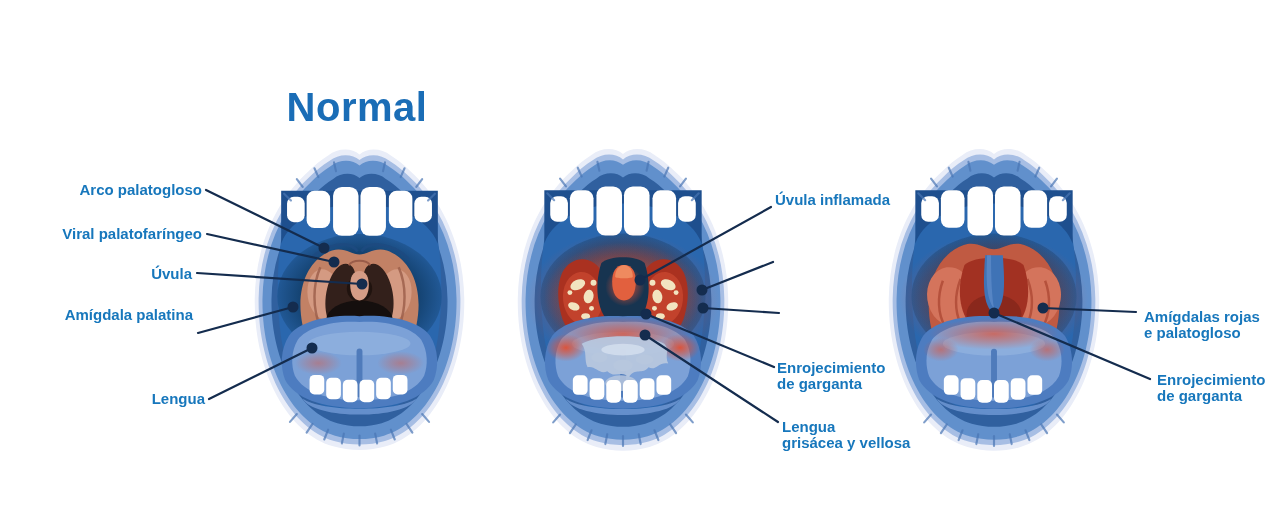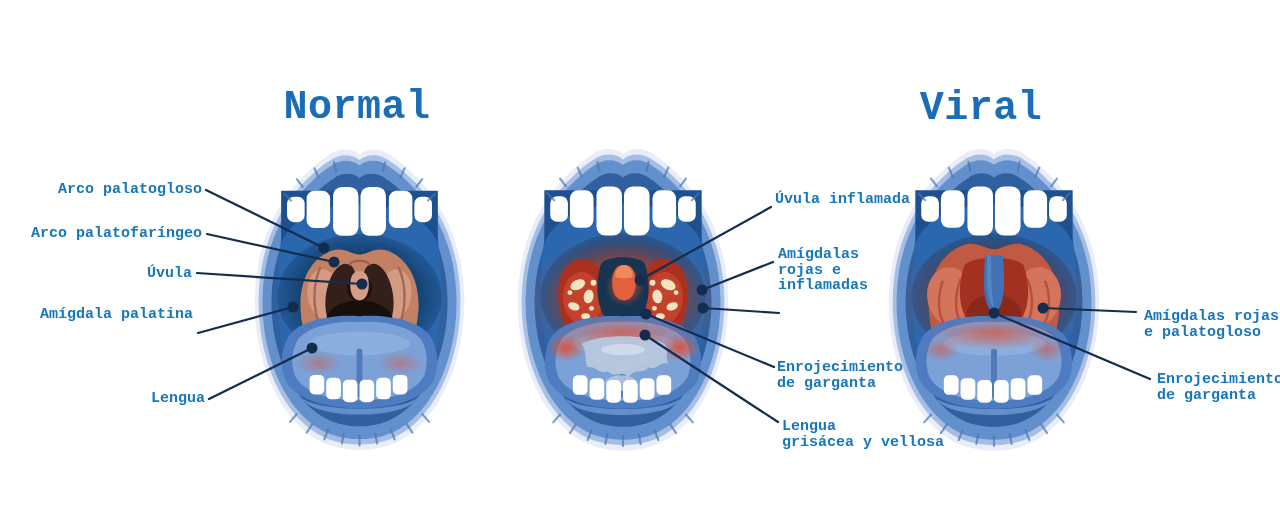--- a/index.html
+++ b/index.html
@@ -1,18 +1,18 @@
 <!DOCTYPE html>
 <html><head>
 <meta charset="utf-8">
 <style>
   html,body{margin:0;padding:0;background:#ffffff;}
   #stage{
     position:relative;width:1280px;height:531px;background:#ffffff;
-    font-family:Liberation Mono, monospace;overflow:hidden;
+    font-family:Liberation Sans, sans-serif;overflow:hidden;
   }
   .panel-title{
     position:absolute;transform:translateX(-50%);
     font-size:40px;font-weight:700;letter-spacing:.5px;color:#1a6db6;
     white-space:nowrap;z-index:6;
   }
   .callout{
     position:absolute;font-size:15px;font-weight:700;line-height:15.5px;
     color:#1777bc;white-space:pre-line;z-index:6;
   }
@@ -109,21 +109,20 @@
           <circle cx="90" cy="144" r="3"></circle>
             <circle cx="66" cy="154" r="2.5"></circle>
           <circle cx="88" cy="170" r="2.5"></circle>
             <ellipse cx="76" cy="186" rx="4" ry="2.5"></ellipse>
         </g>
       </g>
     </defs>
   </svg>
 
   <div class="panel-title" style="left:357px;top:85px">Normal</div>
-  <div class="panel-title" style="left:981px;top:86px">Viral</div>
 
   <svg class="mouth" style="left:242px;top:141px" width="235" height="315" viewBox="0 0 240 320">
     <use href="#m-back"></use>
     <g>
       <path d="M70,120 C84,104 110,100 118,112" fill="none" stroke="#1d4a80" stroke-width="3" opacity=".85"></path>
       <path d="M170,120 C156,104 130,100 122,112" fill="none" stroke="#1d4a80" stroke-width="3" opacity=".85"></path>
       <use href="#archesShape" fill="#c28165"></use>
       <ellipse cx="84" cy="156" rx="17" ry="26" fill="#d49a82" transform="rotate(-8 84 156)"></ellipse>
       <ellipse cx="156" cy="156" rx="17" ry="26" fill="#d49a82" transform="rotate(8 156 156)"></ellipse>
       <path d="M80,128 C72,146 72,170 80,190" fill="none" stroke="#9a5c49" stroke-width="2.5" opacity=".8"></path>
@@ -240,29 +239,26 @@
       <line x1="1136" y1="312" x2="1043" y2="308"></line>
         <circle cx="1043" cy="308" r="5.5" stroke="none"></circle>
     </g>
     <g>
       <line x1="1150" y1="379" x2="994" y2="313"></line>
         <circle cx="994" cy="313" r="5.5" stroke="none"></circle>
     </g>
   </svg>
 
   <div class="callout right-align" style="right:1078px;top:182px">Arco palatogloso</div>
-  <div class="callout right-align" style="right:1078px;top:226px">Arco palatofaríngeo</div>
+  <div class="callout right-align" style="right:1078px;top:226px">Viral palatofaríngeo</div>
   <div class="callout right-align" style="right:1088px;top:266px">Úvula</div>
   <div class="callout right-align" style="right:1087px;top:307px">Amígdala palatina</div>
   <div class="callout right-align" style="right:1075px;top:391px">Lengua</div>
 
   <div class="callout" style="left:775px;top:192px">Úvula inflamada</div>
-  <div class="callout" style="left:778px;top:247px">Amígdalas
-rojas e
-inflamadas</div>
   <div class="callout" style="left:777px;top:360px">Enrojecimiento
 de garganta</div>
   <div class="callout" style="left:782px;top:419px">Lengua
 grisácea y vellosa</div>
 
   <div class="callout" style="left:1144px;top:309px">Amígdalas rojas
 e palatogloso</div>
   <div class="callout" style="left:1157px;top:372px">Enrojecimiento
 de garganta</div>
 

